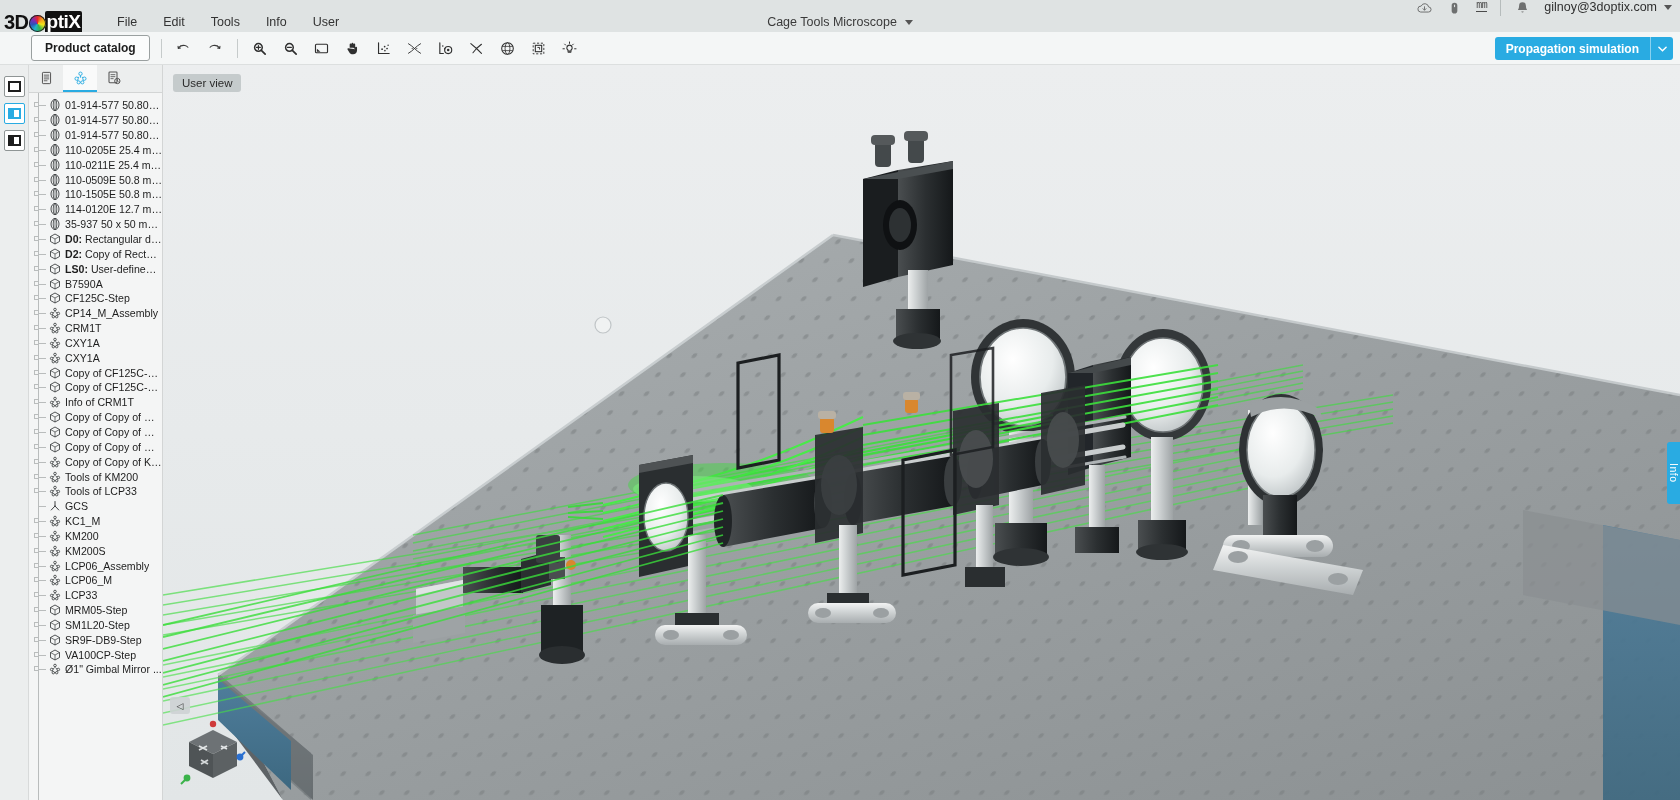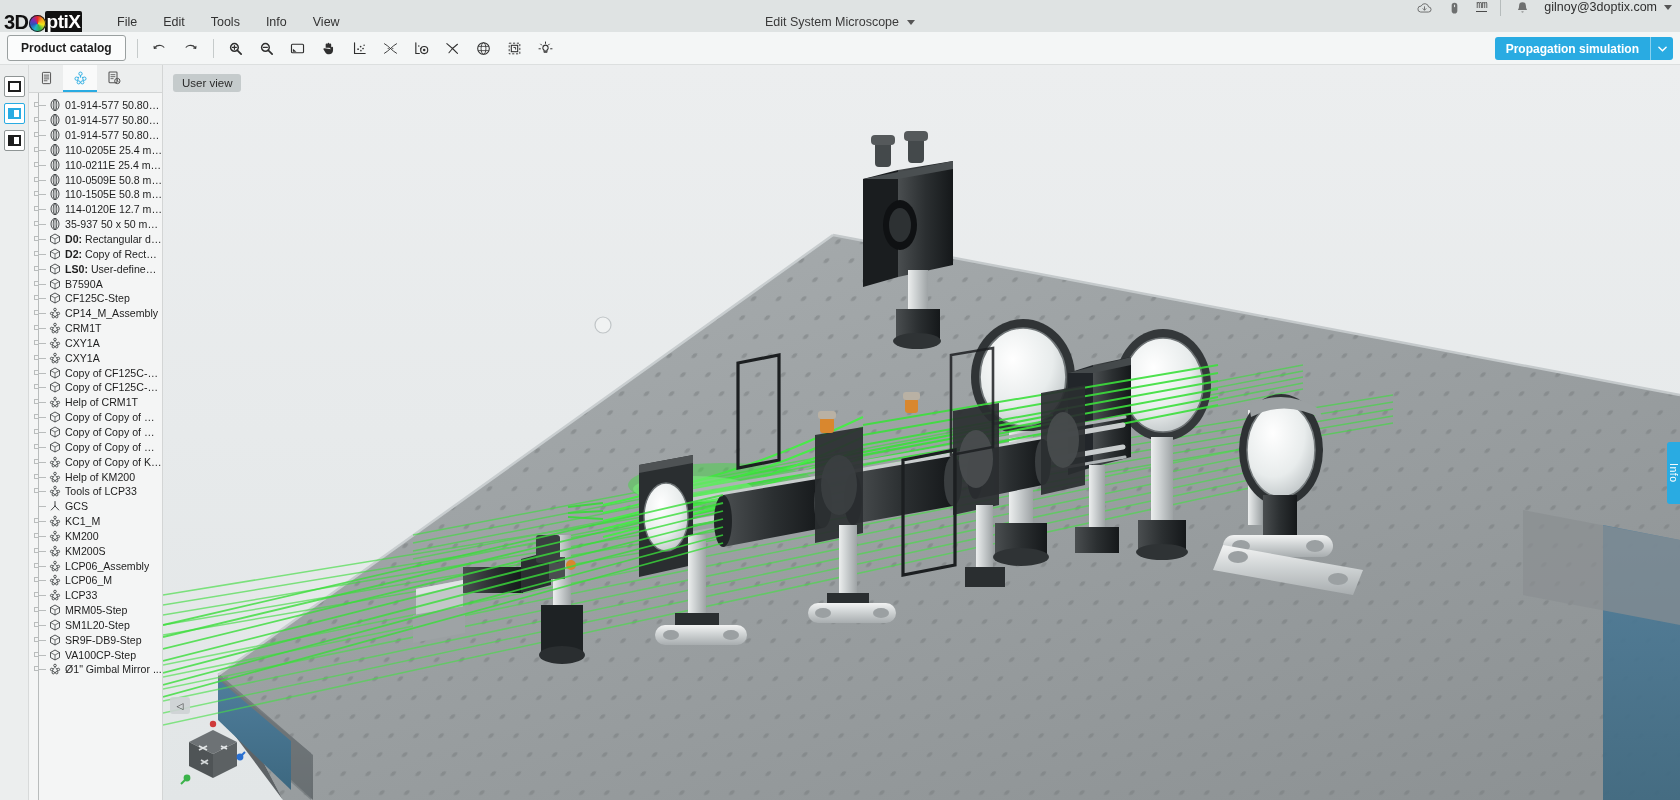--- a/index.html
+++ b/index.html
@@ -61,20 +61,21 @@
     font-size: 10px; color: #4a4a4a; font-family: "Liberation Mono", monospace;
     letter-spacing: -0.5px; border-bottom: 1px solid #4a4a4a; line-height: 11px;
   }
   .account { font-size: 12.5px; color: #2f2f2f; display: flex; align-items: center; gap: 7px; }
 
   
   .toolbar {
     position: absolute; top: 32px; left: 0; width: 1680px; height: 33px;
     background: #f4f6f6; display: flex; align-items: center;
     border-bottom: 1px solid #dcdfdf;
+    padding-left: 24px;
   }
   .catalog-btn {
     margin-left: 7px; padding: 5px 13px; font-size: 12px; font-weight: bold; color: #1d1d1d;
     background: #fbfcfc; border: 1px solid #9aa0a0; border-radius: 3px; cursor: pointer;
   }
   .tb-div { width: 1px; height: 19px; background: #c6cbcb; margin: 0 11px; }
   .tb-icons { display: flex; align-items: center; gap: 9px; }
   .tb-btn {
     width: 22px; height: 22px; display: flex; align-items: center; justify-content: center;
     cursor: pointer; border-radius: 3px;
@@ -189,25 +190,25 @@
     <div class="logo">
       <span class="l3d">3D</span>
         <span class="rainbow"></span>
         <span class="lptix">ptiX</span>
     </div>
     <div class="menu-items">
       <div class="menu-item">File</div>
       <div class="menu-item">Edit</div>
       <div class="menu-item">Tools</div>
       <div class="menu-item">Info</div>
-      <div class="menu-item">View</div>
+      <div class="menu-item">User</div>
     </div>
 
     <div class="title-center">
-      <span>Edit System Microscope</span>
+      <span>Cage Tools Microscope</span>
       <span class="chev-sm"></span>
     </div>
 
     <div class="topright">
       <svg class="ticon" viewBox="0 0 24 24">
         <path d="M6.5 17h11a3.6 3.6 0 0 0 .3-7.2A5.5 5.5 0 0 0 7.3 8.6 4.2 4.2 0 0 0 6.5 17z" fill="none" stroke="#444" stroke-width="1.4"></path>
         <path d="M12 9.5v4.6M9.9 12.3 12 14.4l2.1-2.1" fill="none" stroke="#444" stroke-width="1.4" stroke-linecap="round"></path>
       </svg>
       <svg class="ticon" viewBox="0 0 24 24">
         <rect x="8" y="4" width="8" height="15" rx="4" fill="#444"></rect>
@@ -660,21 +661,21 @@
                 <g fill="none" stroke="#2a2d2f" stroke-width="1.5">
                   <circle cx="12" cy="5" r="2.6"></circle>
                   <circle cx="5.4" cy="13" r="2.6"></circle>
                   <circle cx="18.6" cy="13" r="2.6"></circle>
                   <circle cx="8.6" cy="19.4" r="2.4"></circle>
                   <circle cx="15.4" cy="19.4" r="2.4"></circle>
                   <path d="M12 7.6v3M10 11l-2.6 1M14 11l2.6 1M6.8 15.2l1 2M17.2 15.2l-1 2M11 19.4h2"></path>
                 </g>
               </svg>
             </span>
-            <span class="tlabel">Help of CRM1T</span>
+            <span class="tlabel">Info of CRM1T</span>
           </div>
           <div class="trow">
             <div class="t-connector">
               <span class="box"></span>
             </div>
             <span class="ticon-wrap">
               <svg width="12" height="12" viewBox="0 0 24 24">
                 <polygon points="12,2 21,7 21,17 12,22 3,17 3,7" fill="none" stroke="#2a2d2f" stroke-width="1.6"></polygon>
                 <path d="M3 7l9 5 9-5M12 12v10" fill="none" stroke="#2a2d2f" stroke-width="1.3"></path>
               </svg>
@@ -732,21 +733,21 @@
                 <g fill="none" stroke="#2a2d2f" stroke-width="1.5">
                   <circle cx="12" cy="5" r="2.6"></circle>
                   <circle cx="5.4" cy="13" r="2.6"></circle>
                   <circle cx="18.6" cy="13" r="2.6"></circle>
                   <circle cx="8.6" cy="19.4" r="2.4"></circle>
                   <circle cx="15.4" cy="19.4" r="2.4"></circle>
                   <path d="M12 7.6v3M10 11l-2.6 1M14 11l2.6 1M6.8 15.2l1 2M17.2 15.2l-1 2M11 19.4h2"></path>
                 </g>
               </svg>
             </span>
-            <span class="tlabel">Help of KM200</span>
+            <span class="tlabel">Tools of KM200</span>
           </div>
           <div class="trow">
             <div class="t-connector">
               <span class="box"></span>
             </div>
             <span class="ticon-wrap">
               <svg width="12" height="12" viewBox="0 0 24 24">
                 <g fill="none" stroke="#2a2d2f" stroke-width="1.5">
                   <circle cx="12" cy="5" r="2.6"></circle>
                   <circle cx="5.4" cy="13" r="2.6"></circle>

